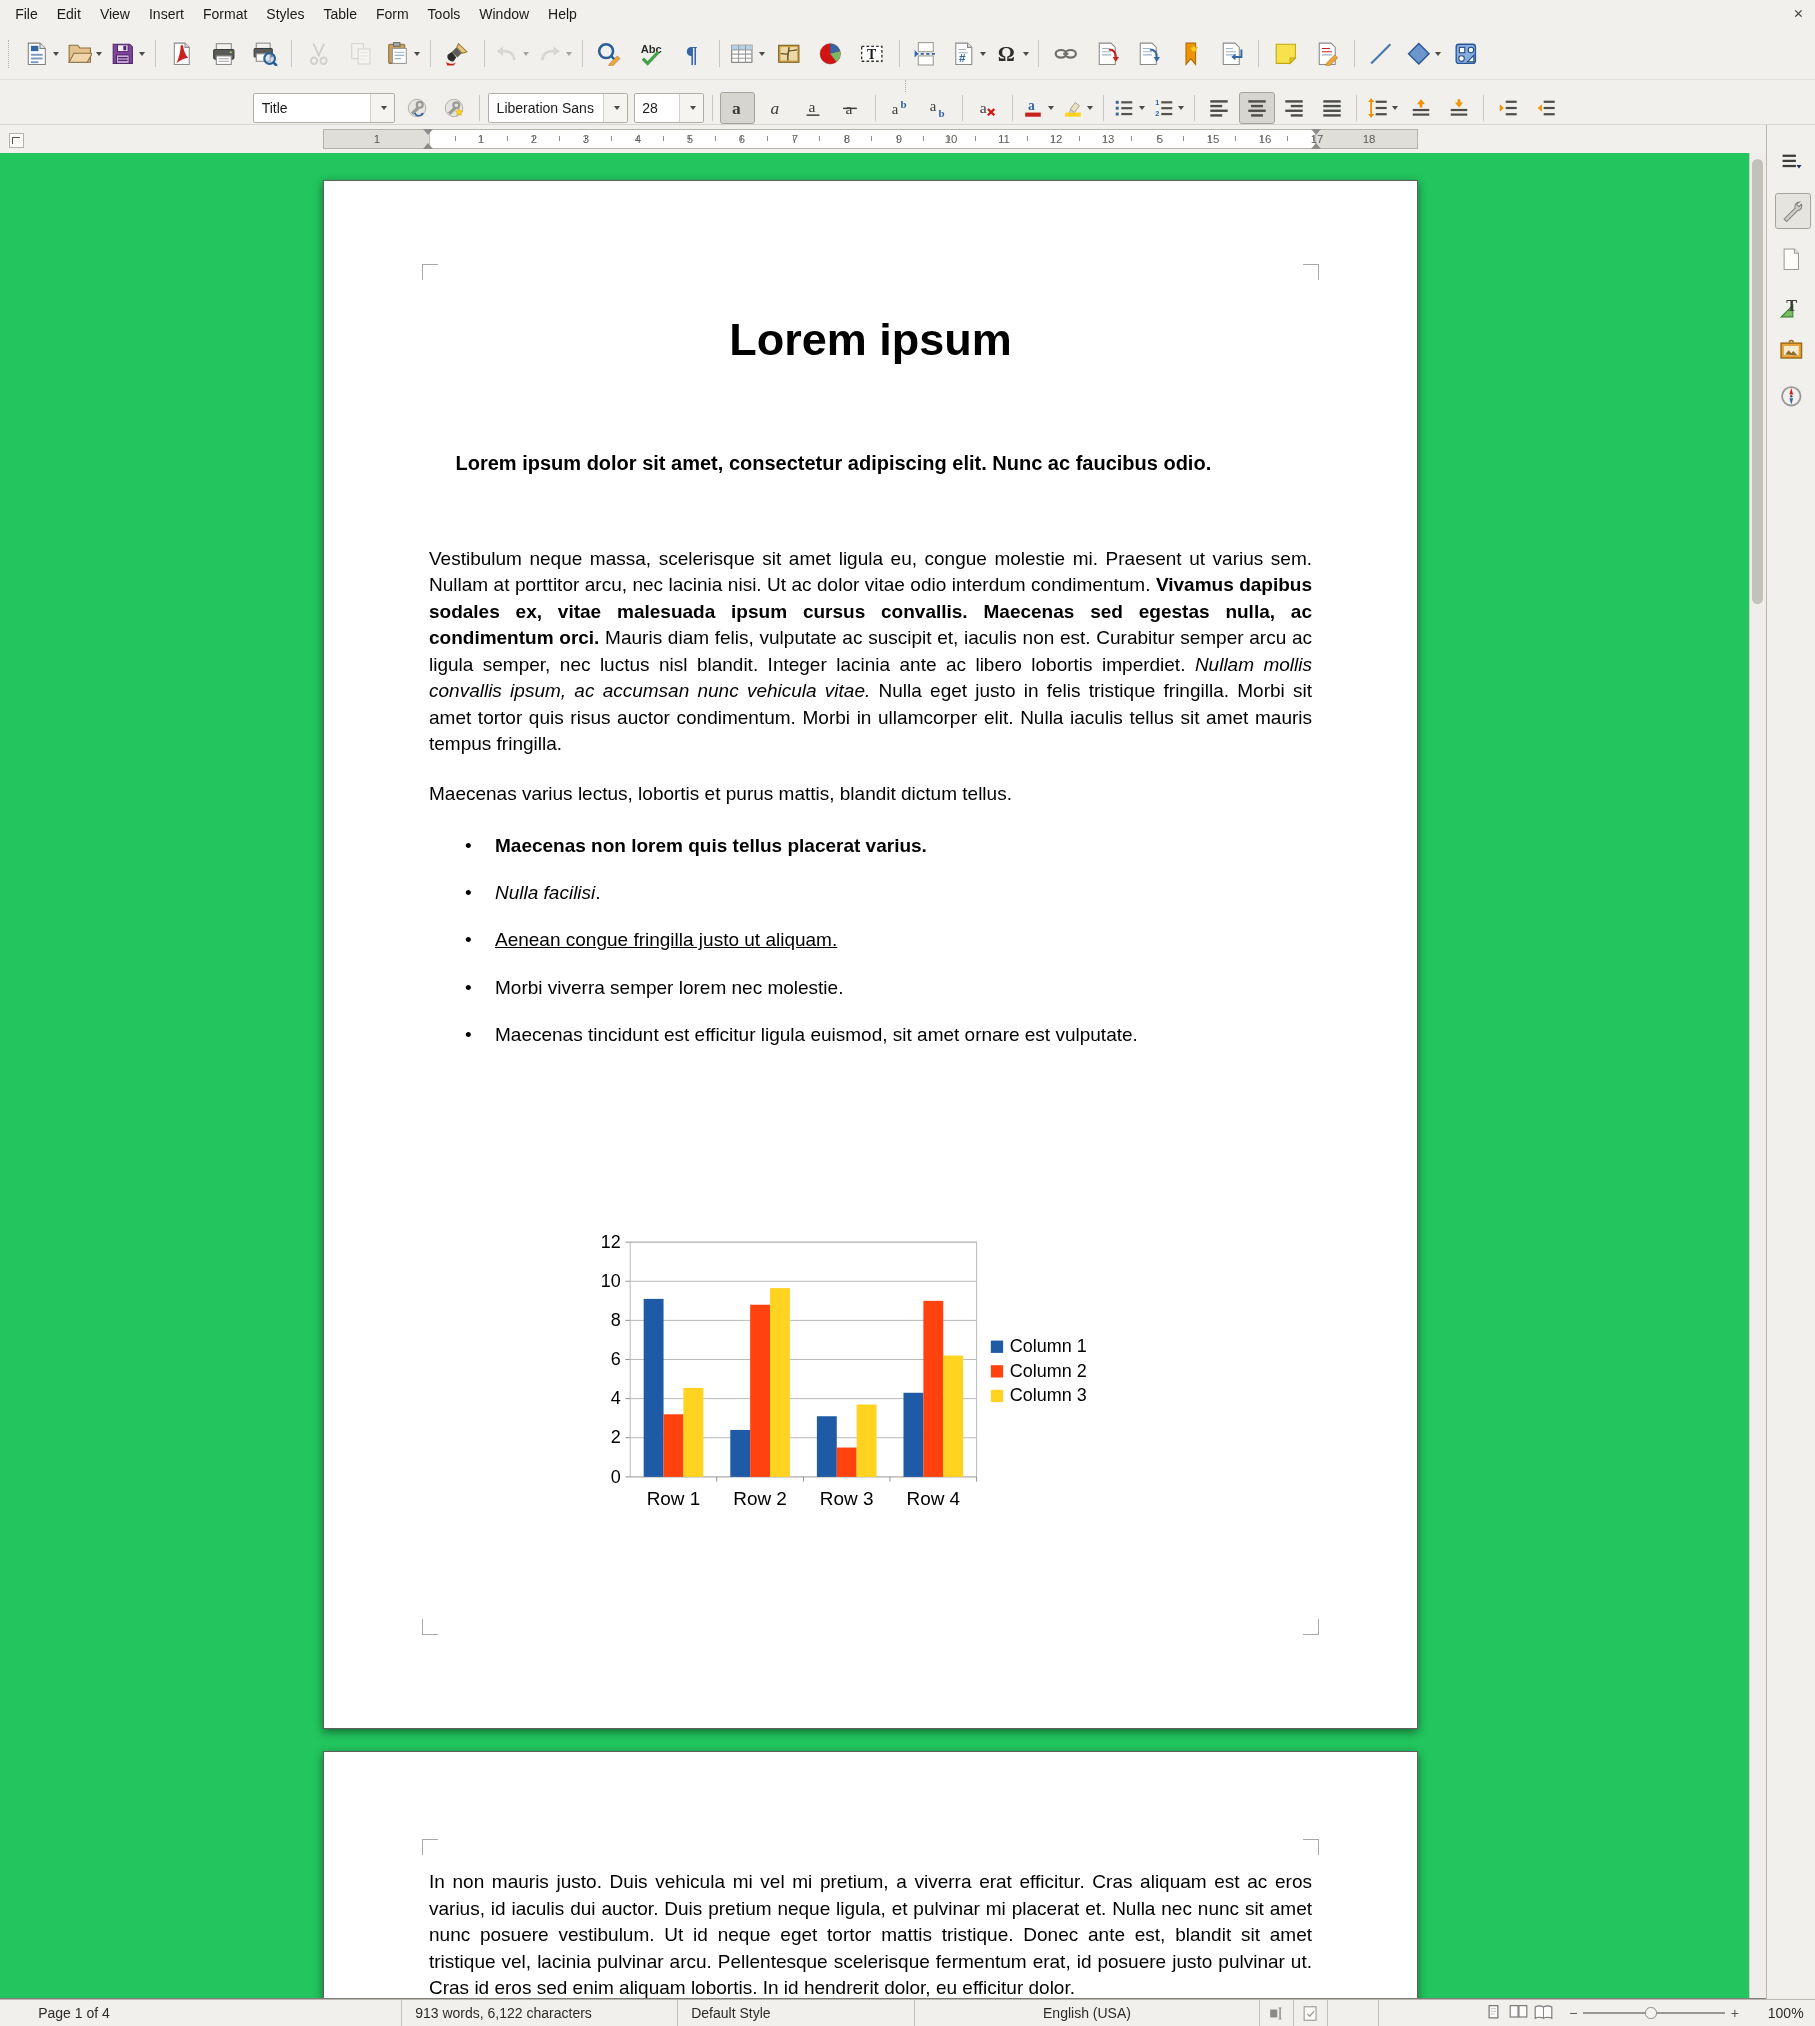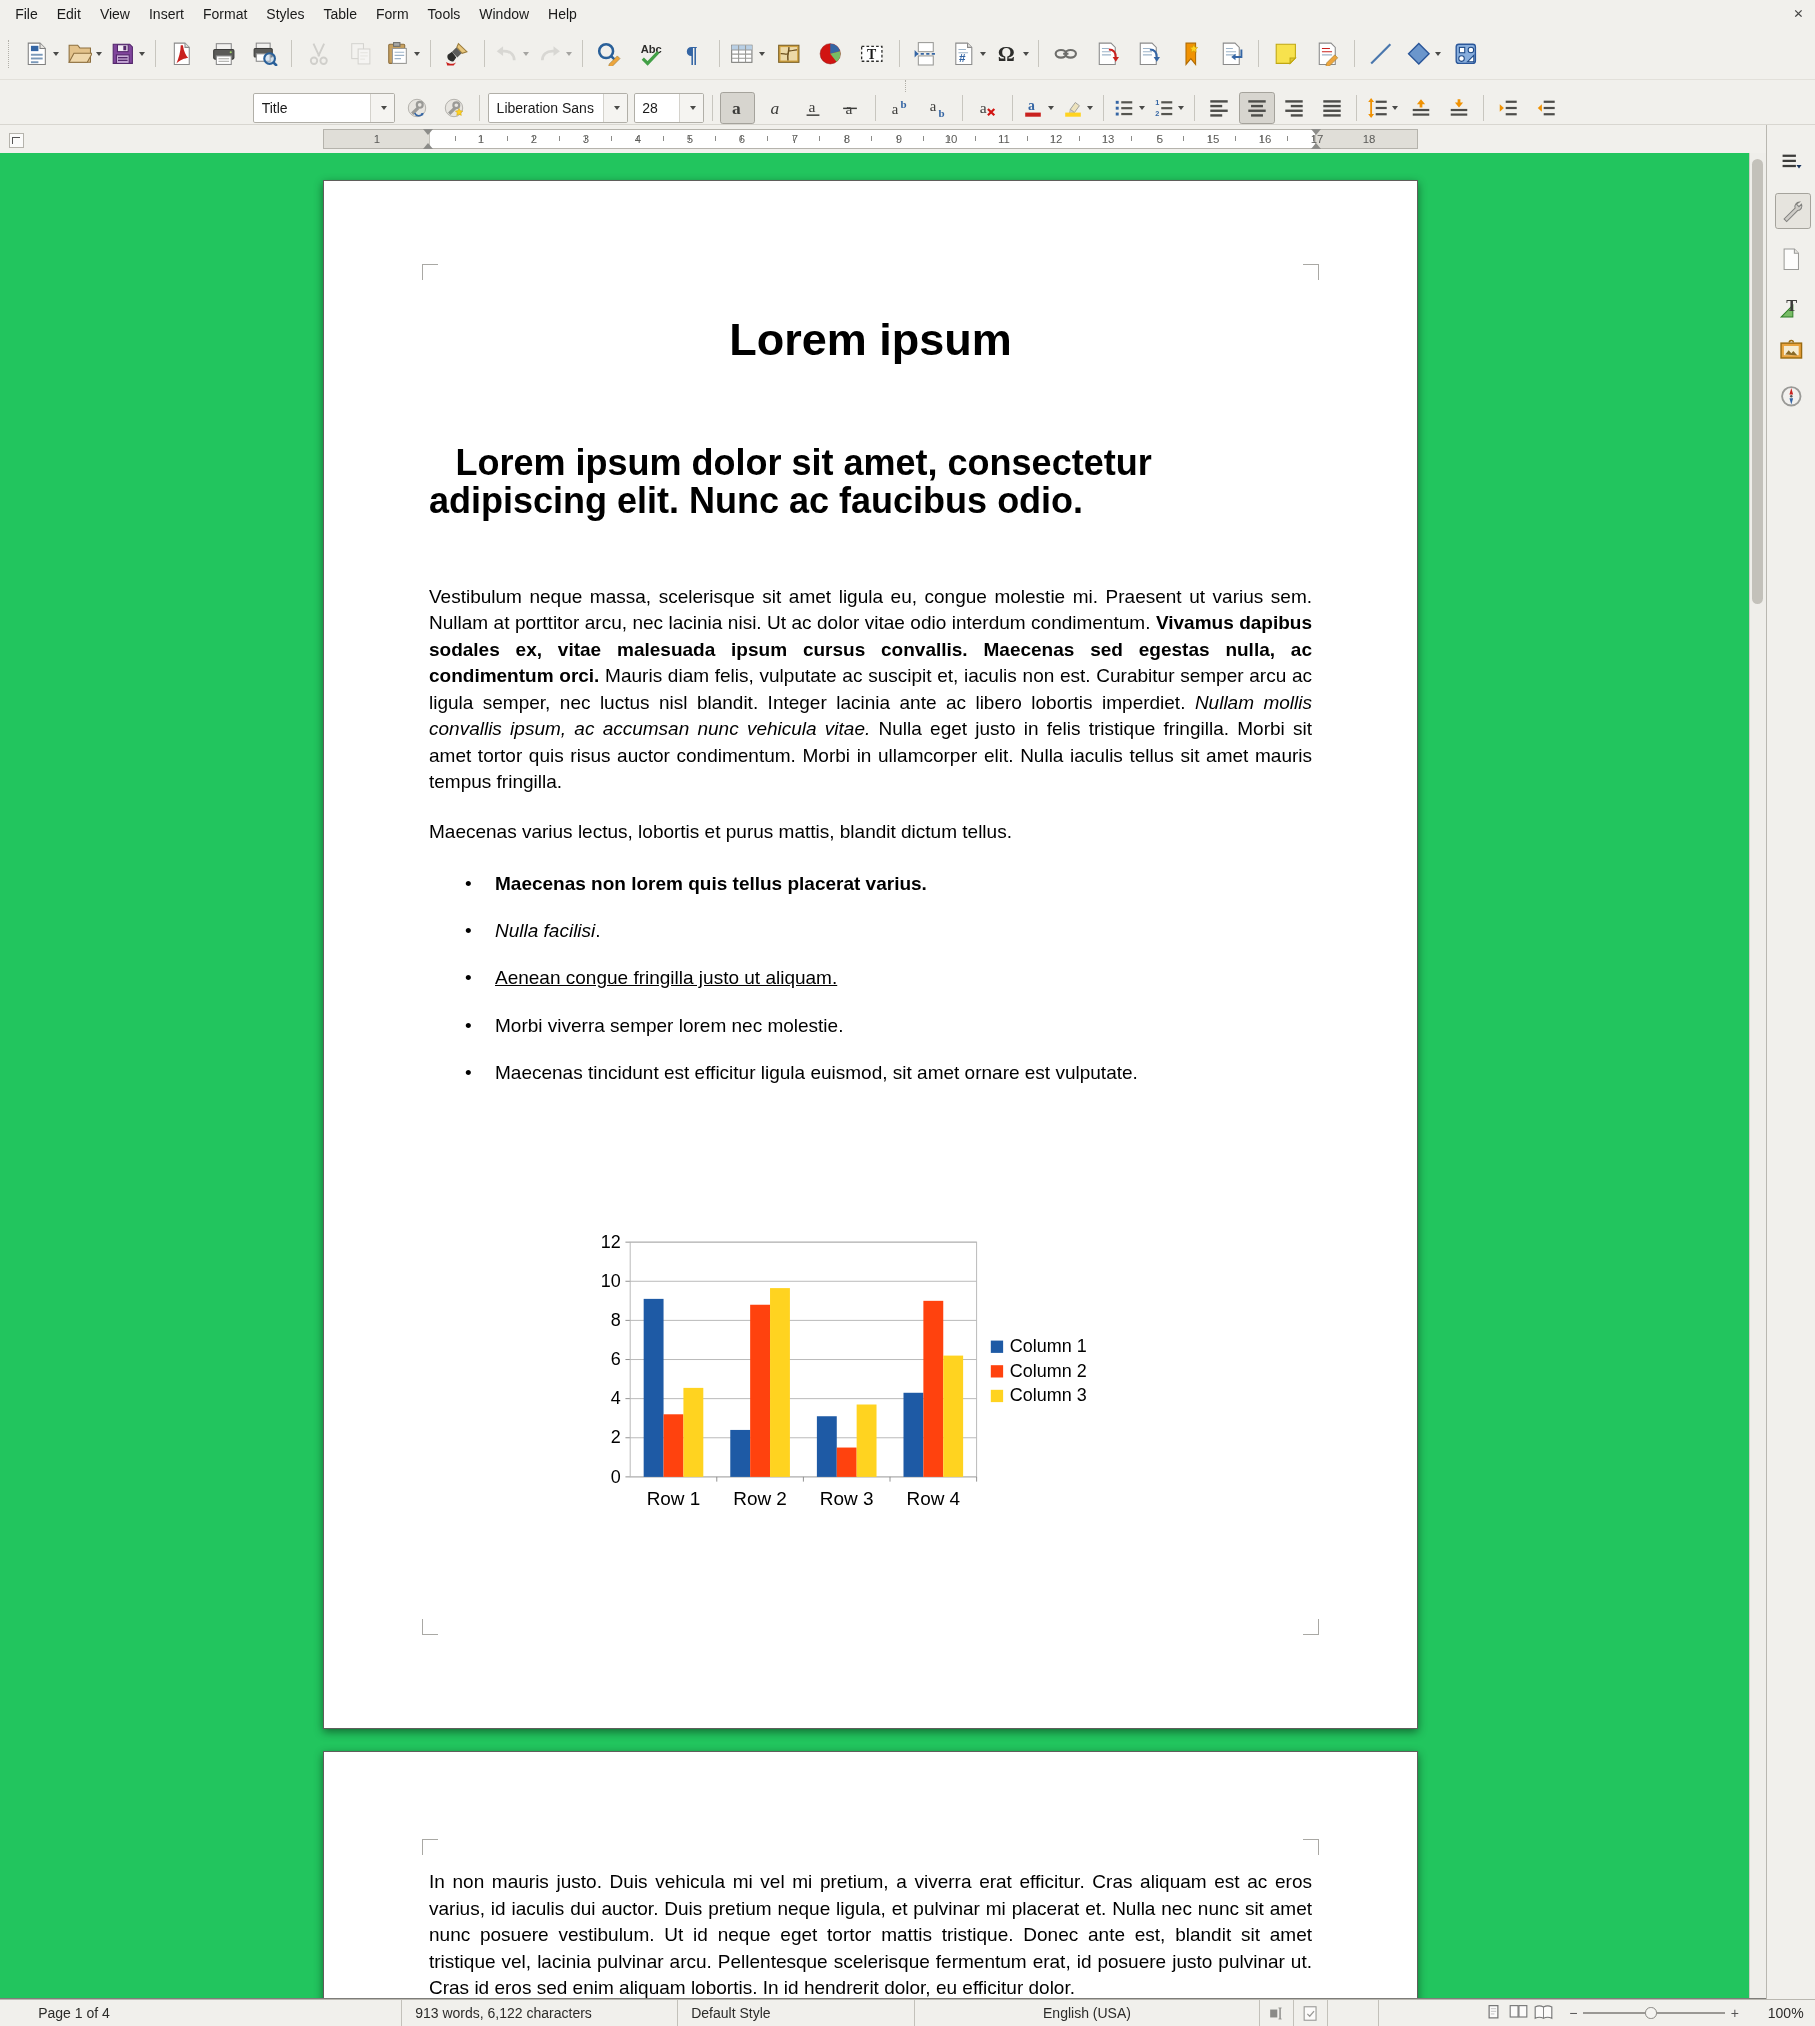--- a/index.html
+++ b/index.html
@@ -51,21 +51,21 @@
   .page{position:absolute;left:323px;width:1095px;background:#fff;border:0.9px solid #5f5e5b;
         box-shadow:0 2.8px 8.5px rgba(0,0,0,.45);box-sizing:border-box;display:flow-root;color:#000;}
   #page1{top:26.5px;height:1549px;}
   #page2{top:1598px;height:568px;}
   .cm{position:absolute;width:15px;height:15px;border:0 solid #a9a8a4;}
   .cm.tl{border-left-width:0.9px;border-top-width:0.9px;}
   .cm.tr{border-right-width:0.9px;border-top-width:0.9px;}
   .cm.bl{border-left-width:0.9px;border-bottom-width:0.9px;}
   .cm.br{border-right-width:0.9px;border-bottom-width:0.9px;}
   .dtitle{margin:132px 105px 0;text-align:center;font-size:45px;line-height:53px;font-weight:bold;}
-  .dheading{margin:78px 105px 1px;font-size:36px;line-height:38px;font-weight:bold;text-indent:26.5px;}
+  .dheading{margin:78px 105px 1px;font-size:20px;line-height:38px;font-weight:bold;text-indent:26.5px;}
   .body{margin:0 105px;font-size:19px;line-height:26.5px;}
   .just{text-align:justify;}
   .p1{margin-top:64px;}
   .p2{margin-top:23px;}
   .bullets{list-style:none;margin:24.6px 0 0;padding:0;}
   .bullets li{position:relative;margin:0 105px 20px;padding-left:66px;font-size:19px;line-height:27.4px;text-align:justify;}
   .bullets li::before{content:"\2022";position:absolute;left:36px;top:0;font-size:19px;}
   .chartbox{position:absolute;left:272px;top:1046px;width:606px;height:301px;}
   .chartbox svg{font-family:"Liberation Sans",sans-serif;}
   .p2page{margin-top:117px;}

